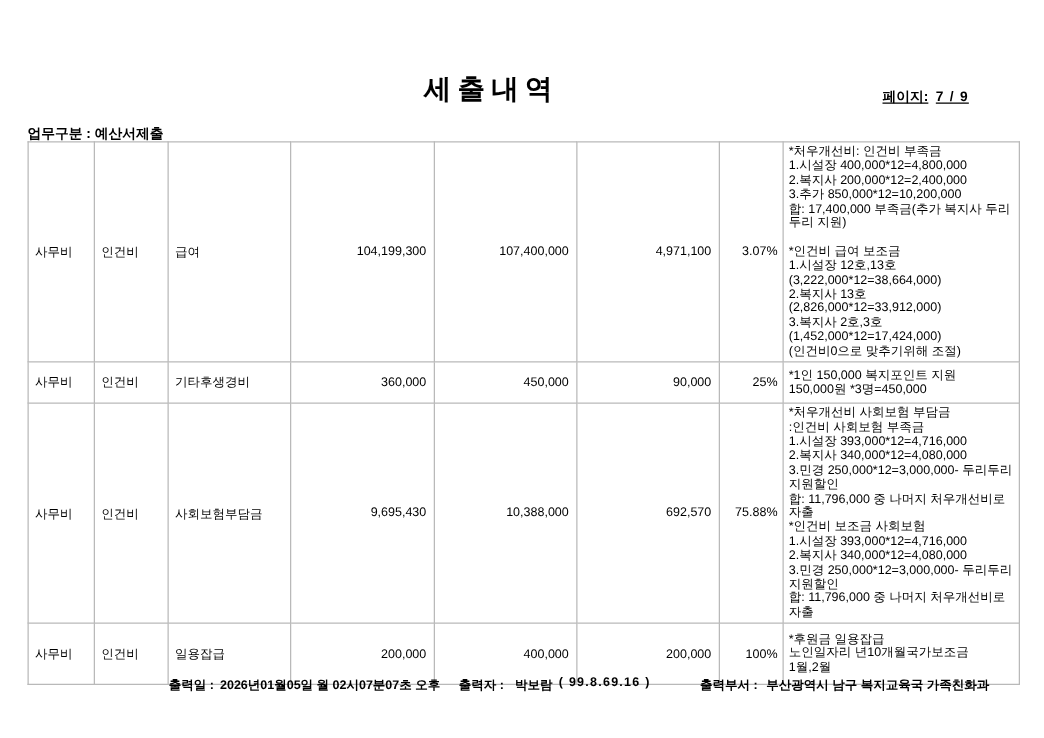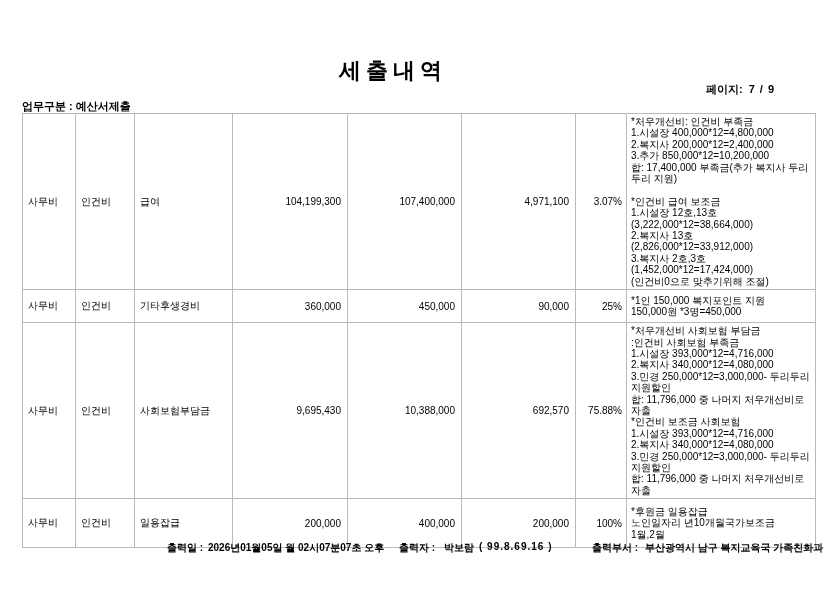--- a/index.html
+++ b/index.html
@@ -14,23 +14,24 @@
   .doc-title {
     position: absolute;
     top: 56px; left: 0; width: 786px;
     text-align: center;
     font-size: 22px;
     font-weight: bold;
     letter-spacing: 5px;
   }
   .page-indicator {
     position: absolute;
-    top: 82px; left: 706px;
+    top: 70px; left: 706px;
     font-size: 11px;
     font-weight: bold;
+    text-decoration: underline;
   }
   .page-indicator .num { margin-left: 6px; letter-spacing: 1px; }
   .business-type {
     position: absolute;
     top: 85px; left: 22px;
     font-size: 11px;
     font-weight: bold;
     margin-top: 14px;
   }
   table.budget {
@@ -56,21 +57,21 @@
     line-height: 11.4px;
     white-space: pre-line;
     text-align: left;
   }
   .footer {
     position: absolute;
     top: 541px; left: 0; width: 835px; height: 16px;
     font-size: 10px;
     font-weight: bold;
   }
-  .footer span { position: absolute; white-space: nowrap; margin-left: 32px; }
+  .footer span { position: absolute; white-space: nowrap; }
   .f-printdate-label { left: 135px; }
   .f-printdate       { left: 176px; }
   .f-printer-label   { left: 367px; }
   .f-printer         { left: 412px; }
   .f-ip              { left: 447px; letter-spacing: 1px; }
   .f-dept-label      { left: 560px; }
   .f-dept            { left: 613px; }
 </style>
 </head>
 <body>

